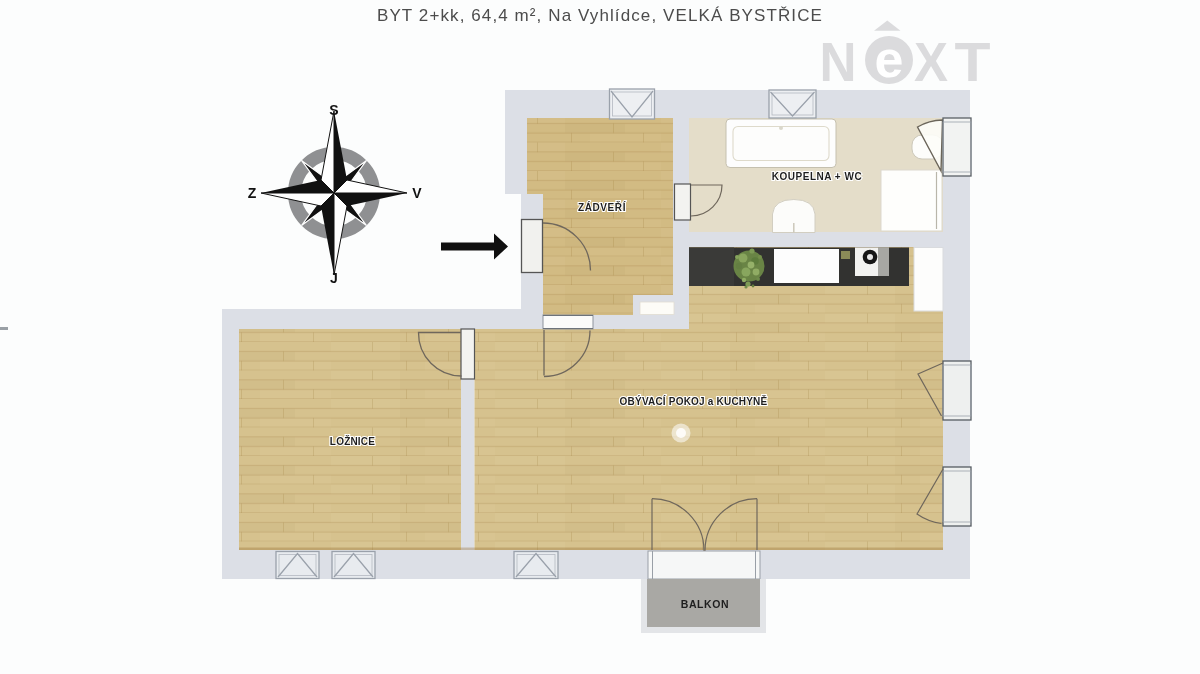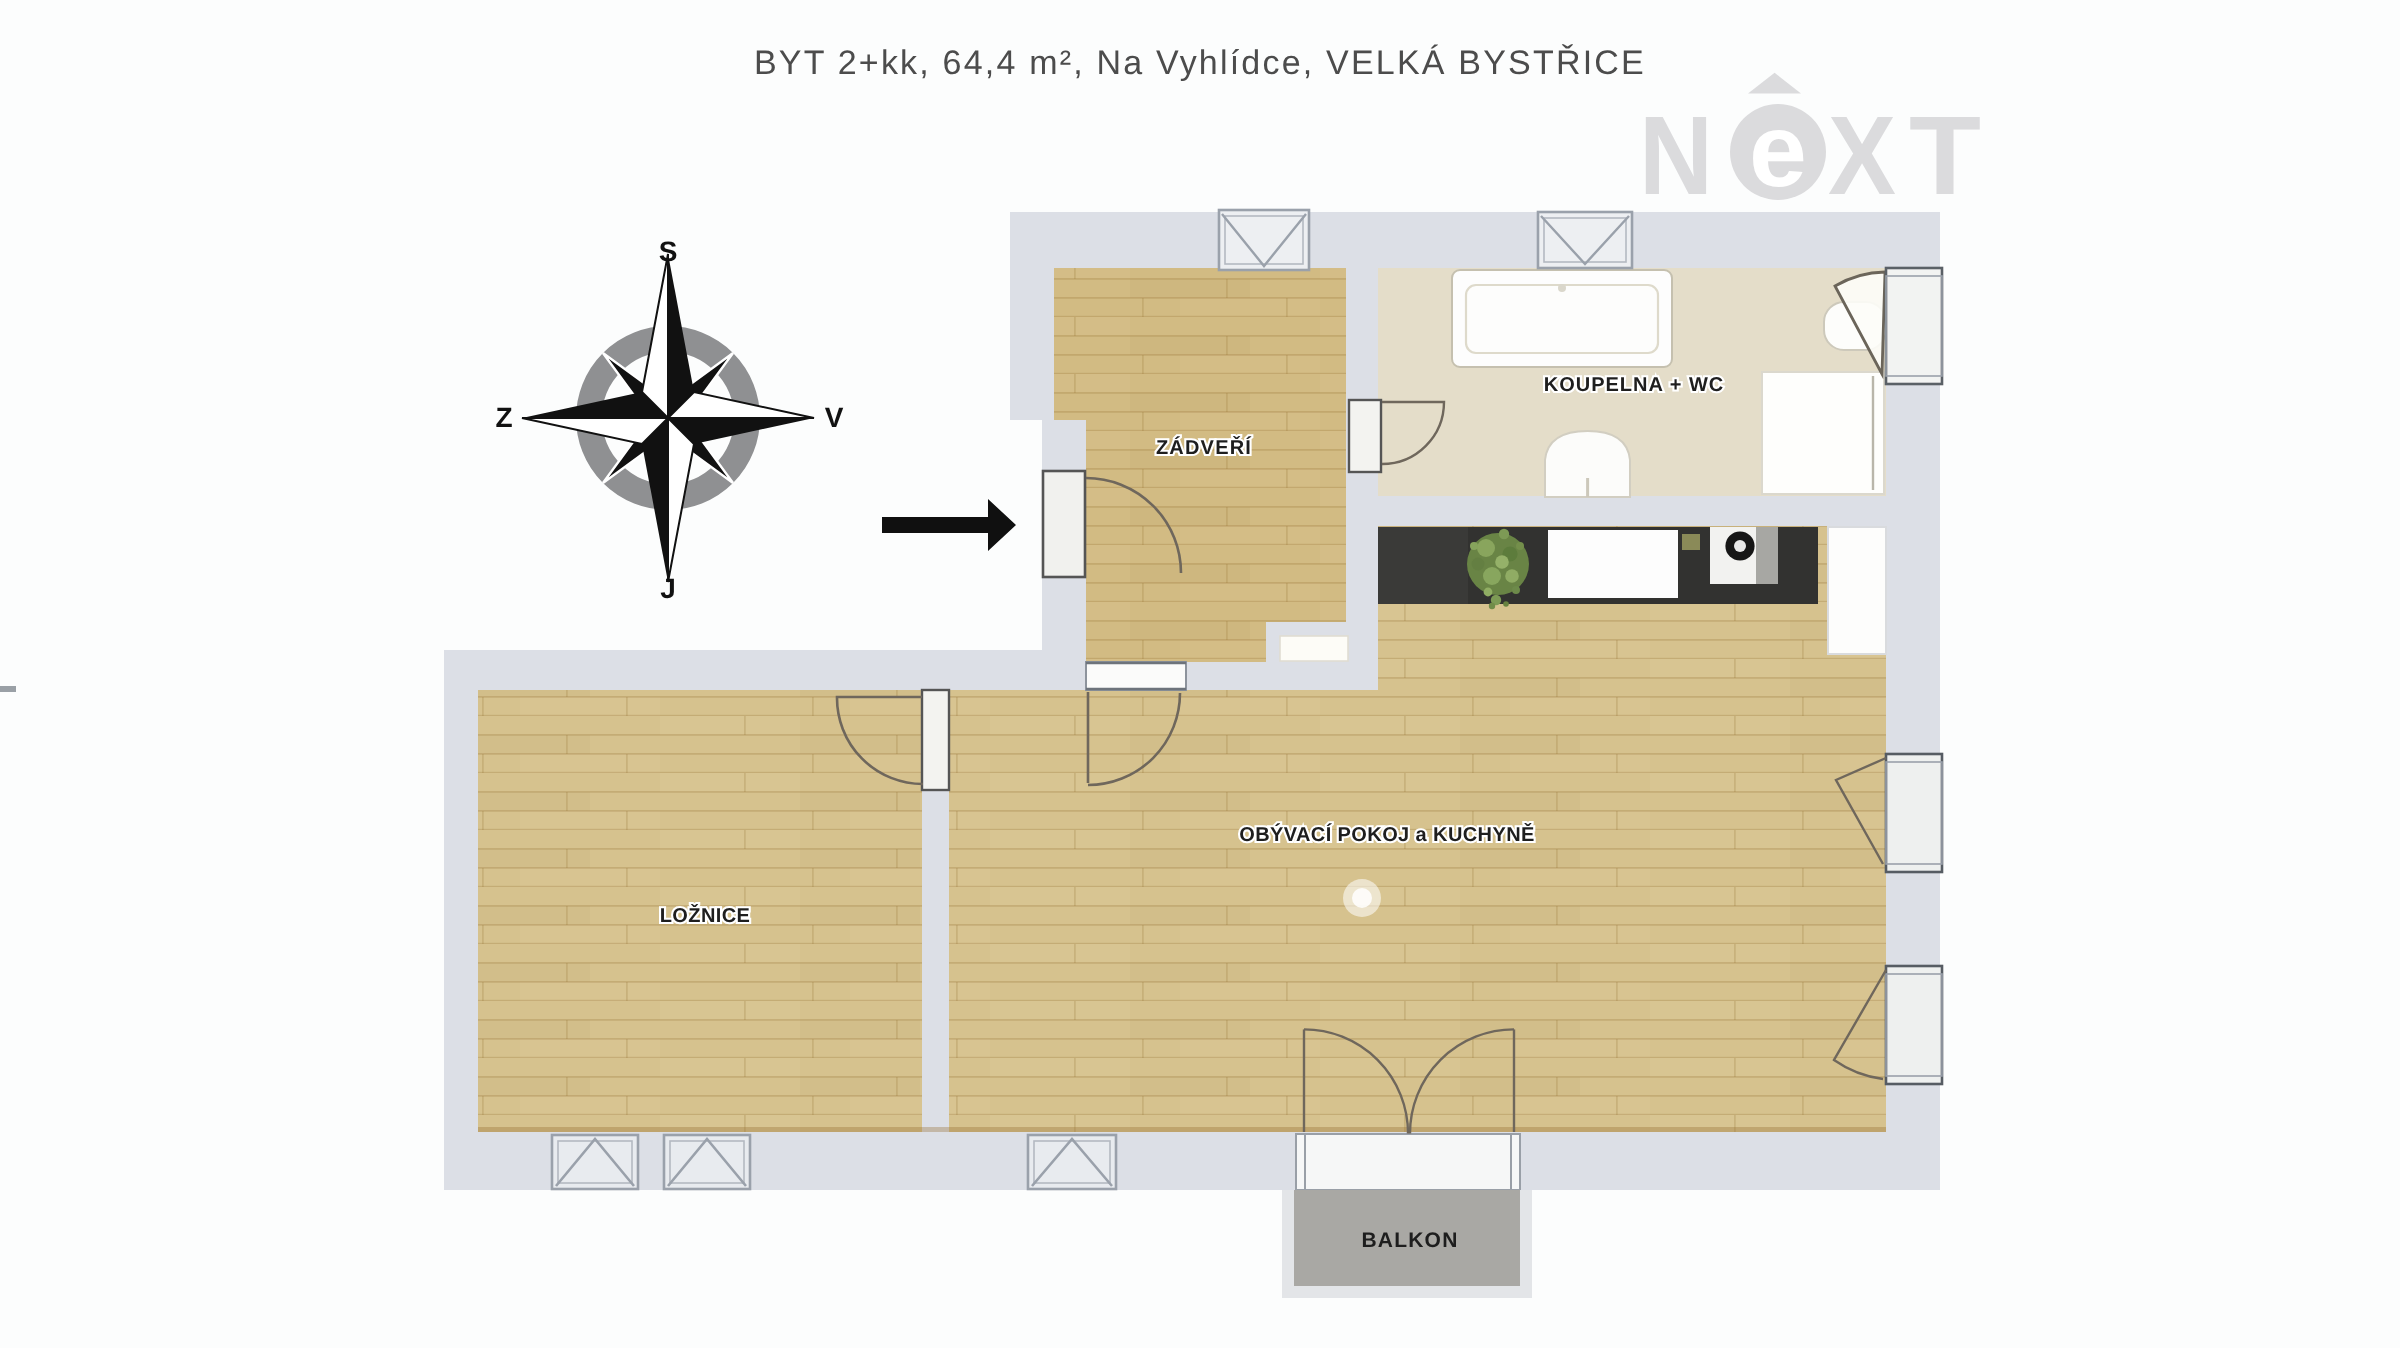--- a/index.html
+++ b/index.html
@@ -1,17 +1,17 @@
 <!DOCTYPE html>
 <html><head>
 <meta charset="utf-8">
 <style>
   html,body{margin:0;padding:0;}
   body{width:1200px;height:674px;background:#fcfdfd;font-family:"Liberation Sans",sans-serif;overflow:hidden;}
-  #stage{position:absolute;left:0;top:16px;width:1200px;height:492px;}
+  #stage{position:absolute;left:0;top:0;width:1200px;height:492px;}
 </style>
 </head>
 <body>
 <div id="stage">
 <svg width="1200" height="674" viewBox="0 0 1200 674">
 <defs>
   <pattern id="wd" width="165" height="28.5" patternUnits="userSpaceOnUse">
     <rect width="165" height="28.5" fill="#d6c28e"></rect>
     <rect x="0" y="0" width="70" height="9.5" fill="rgba(255,240,205,0.06)"></rect>
     <rect x="70" y="9.5" width="60" height="9.5" fill="rgba(120,80,30,0.035)"></rect>

